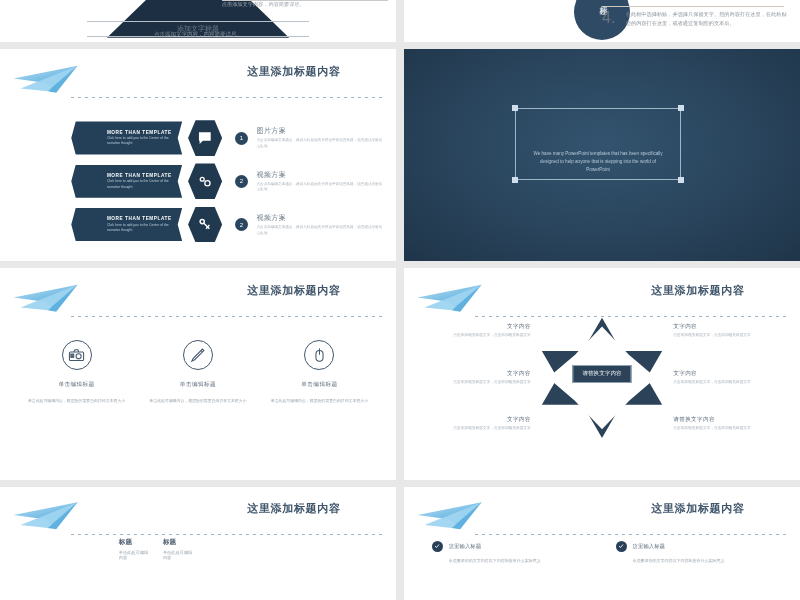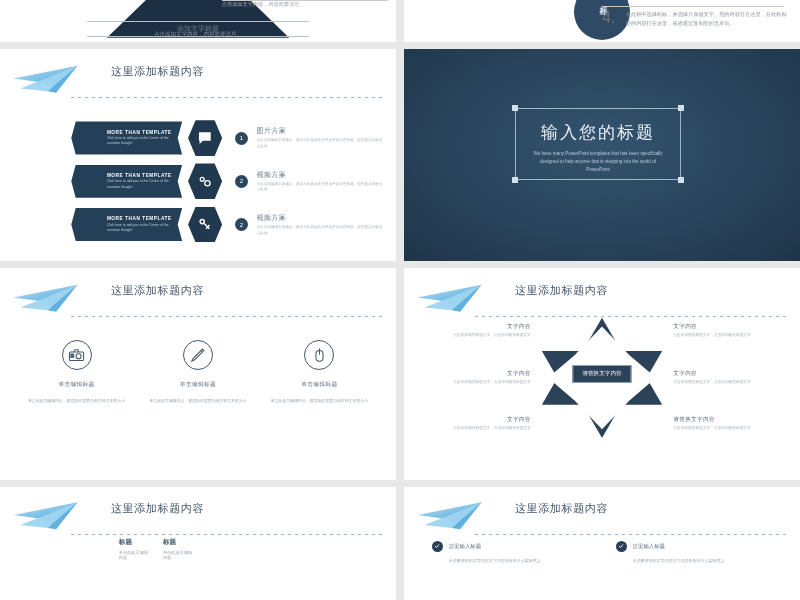--- a/index.html
+++ b/index.html
@@ -35,23 +35,23 @@
     height: 22%;
   }
   .plane {
     position: absolute; left: 3%; top: 0%;
     width: 18%; height: 80%;
   }
   .plane svg { width: 100%; height: 100%; display:block; }
   .sl-title {
     position: absolute; left: 28%; top: 4%;
     width: 58%;
-    text-align: left;
+    text-align: right;
     color: #41566b;
-    font-weight: normal;
+    font-weight: bold;
     letter-spacing: 0.06em;
     white-space: nowrap;
   }
   .rule {
     position: absolute; left: 18%; right: 3%; top: 76%;
     height: 1px;
     background-image: linear-gradient(to right, #9fb3c4 0 3px, transparent 3px 7px);
     background-size: 7px 1px;
     background-repeat: repeat-x;
   }
@@ -354,21 +354,20 @@
   <div class="slide dark">
     <div class="frame-box">
       <div class="frame-line-t"></div>
       <div class="frame-line-b"></div>
       <div class="frame-line-l"></div>
       <div class="frame-line-r"></div>
       <span class="fh tl"></span>
       <span class="fh tr"></span>
       <span class="fh bl"></span>
       <span class="fh br"></span>
-      <div class="dark-title">输入您的标题</div>
       <div class="dark-sub">We have many PowerPoint templates that has been specifically designed to help anyone that is stepping into the world of PowerPoint</div>
     </div>
   </div>
 
   <div class="slide">
     <div class="sl-header">
       <div class="plane">
         <svg viewBox="0 0 100 46">
           <polygon points="2,20 92,2 46,26" fill="url(#pg1)"></polygon>
           <polygon points="46,26 92,2 56,34" fill="url(#pg2)"></polygon>

